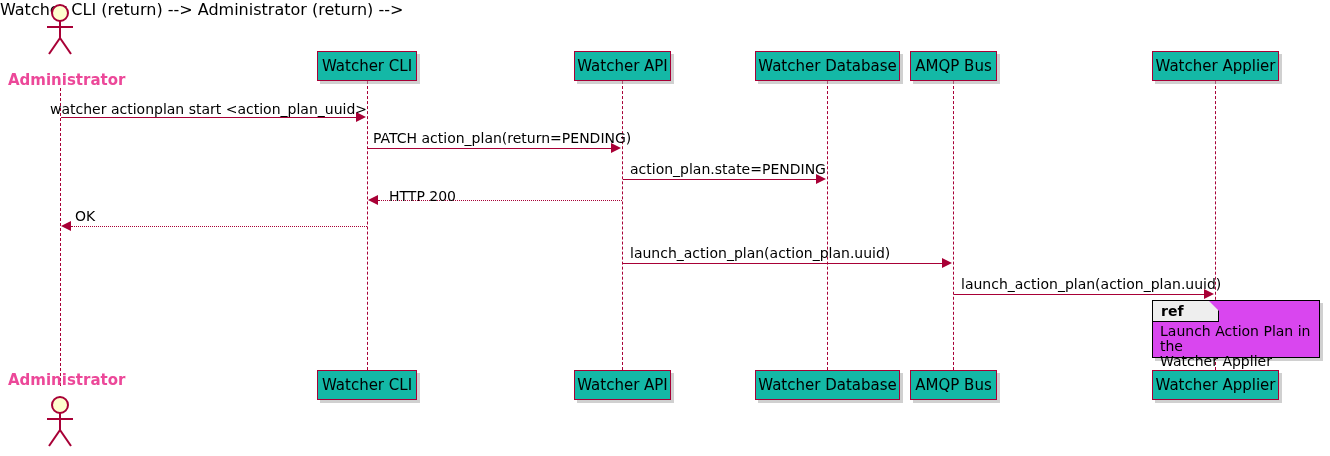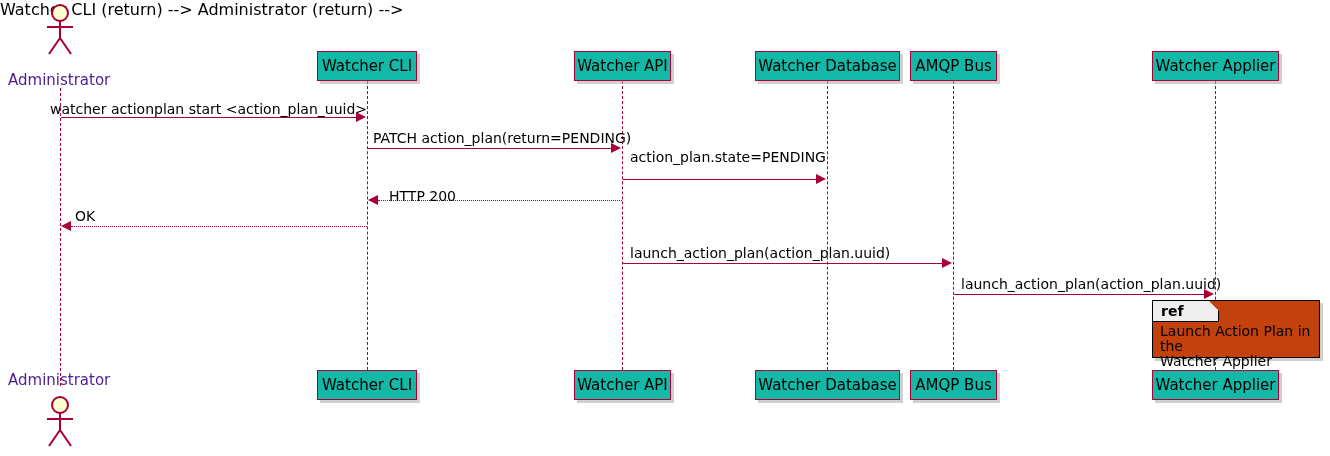--- a/index.html
+++ b/index.html
@@ -49,22 +49,23 @@
 
   
   .actor {
     position: absolute;
     width: 42px;
     height: 52px;
   }
   .actor-label {
     position: absolute;
     font-size: 15px;
-    color: #4c1d95;
+    color: #ec4899;
     white-space: nowrap;
+    font-weight: bold;
   }
 
   
   .msg-line {
     position: absolute;
     height: 0;
     border-top: 1.5px solid #A80036;
   }
   .msg-line.dotted {
     border-top: 1.5px dotted #A80036;
@@ -86,21 +87,21 @@
     position: absolute;
     font-size: 14px;
     color: #000000;
     white-space: nowrap;
     line-height: 1;
   }
 
   
   .ref-box {
     position: absolute;
-    background: #c2410c;
+    background: #d946ef;
     border: 1.5px solid #000000;
     box-shadow: 3px 3px 0 rgba(170,170,170,0.55);
     box-sizing: border-box;
   }
   .ref-tab {
     position: absolute;
     left: 0;
     top: 0;
     height: 21px;
     background: #EEEEEE;
@@ -183,21 +184,21 @@
   <div class="msg-label" style="left:50px; top:102px;">watcher actionplan start &lt;action_plan_uuid&gt;</div>
 
   
   <div class="msg-line" style="left:368px; top:148px; width:243px;"></div>
   <div class="arrowhead right" style="left:611px; top:143px;"></div>
   <div class="msg-label" style="left:373px; top:131px;">PATCH action_plan(return=PENDING)</div>
 
   
   <div class="msg-line" style="left:623px; top:179px; width:193px;"></div>
   <div class="arrowhead right" style="left:816px; top:174px;"></div>
-  <div class="msg-label" style="left:630px; top:150px;">action_plan.state=PENDING</div>
+  <div class="msg-label" style="left:630px; top:162px;">action_plan.state=PENDING</div>
 
    Watcher CLI (return) --&gt;
   <div class="msg-line dotted" style="left:378px; top:200px; width:244px;"></div>
   <div class="arrowhead left" style="left:368px; top:195px;"></div>
   <div class="msg-label" style="left:389px; top:189px;">HTTP 200</div>
 
    Administrator (return) --&gt;
   <div class="msg-line dotted" style="left:71px; top:226px; width:296px;"></div>
   <div class="arrowhead left" style="left:61px; top:221px;"></div>
   <div class="msg-label" style="left:75px; top:209px;">OK</div>

